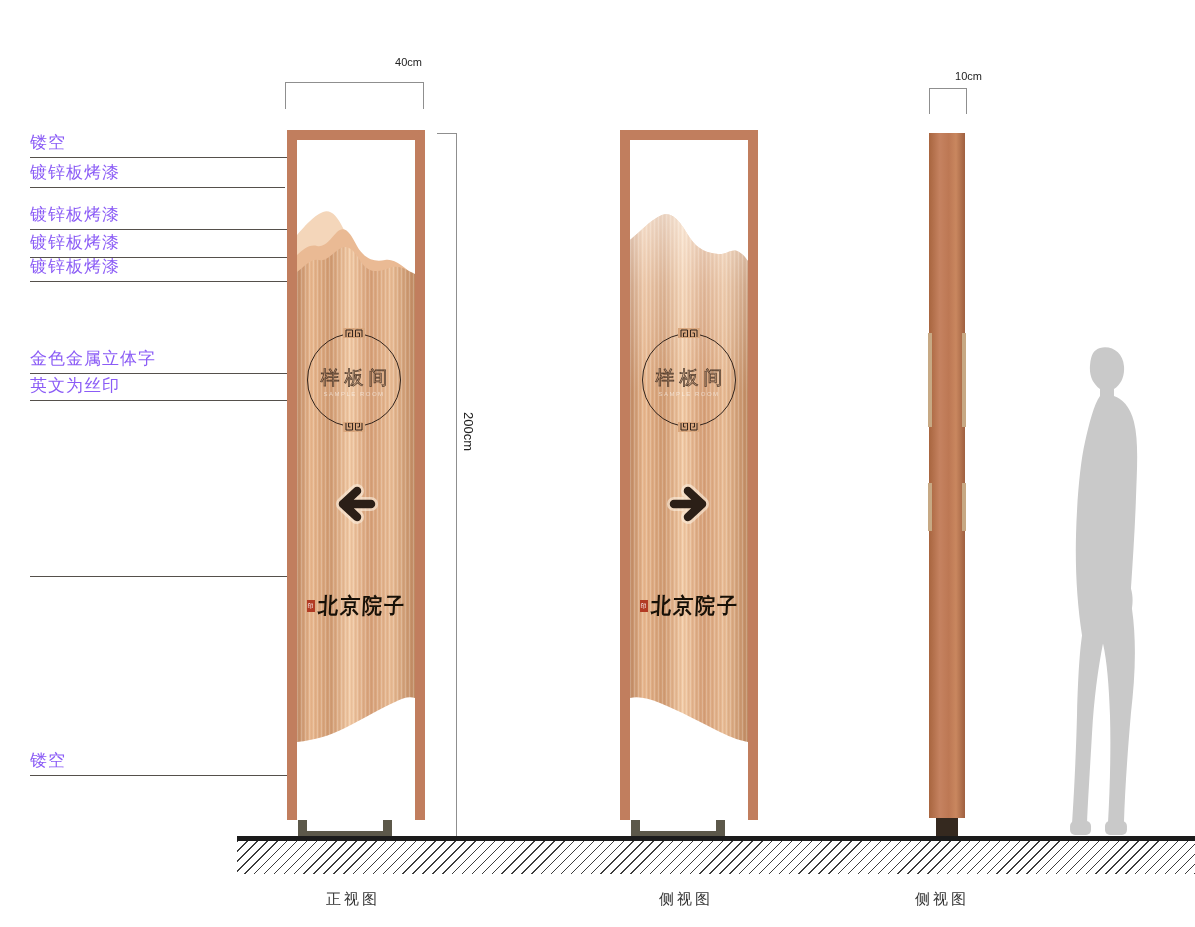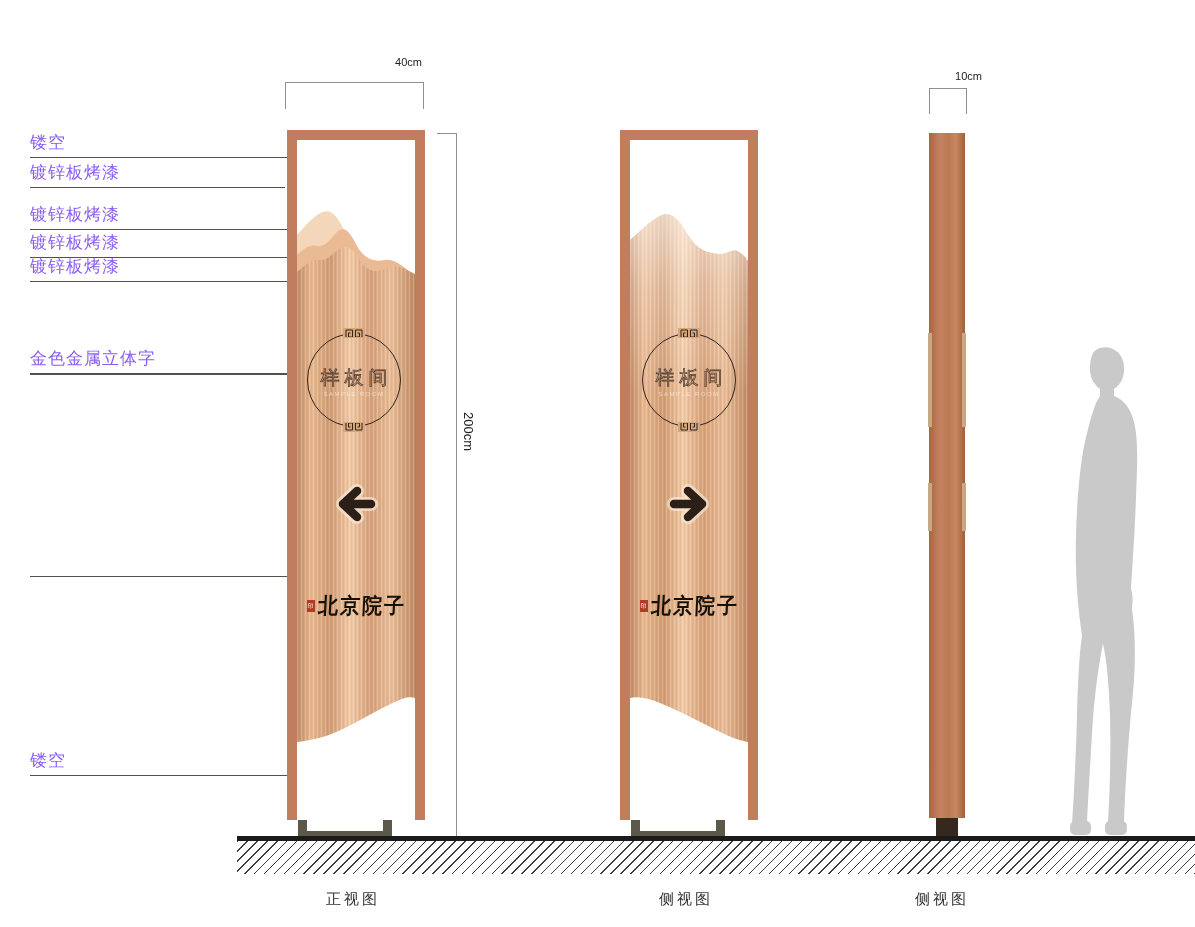--- a/index.html
+++ b/index.html
@@ -77,20 +77,21 @@
   </div>
   <div class="ann" style="top:255px">
     <span class="ann-label">镀锌板烤漆</span>
     <div class="ann-line" style="width:259px"></div>
   </div>
   <div class="ann" style="top:347px">
     <span class="ann-label">金色金属立体字</span>
     <div class="ann-line" style="width:306px"></div>
   </div>
   <div class="ann" style="top:374px">
+    <span class="ann-label">英文为丝印</span>
     <div class="ann-line" style="width:304px"></div>
   </div>
   <div class="ann" style="top:576px">
     <div class="ann-line" style="width:270px"></div>
   </div>
   <div class="ann" style="top:749px">
     <span class="ann-label">镂空</span>
     <div class="ann-line" style="width:272px"></div>
   </div>
 

